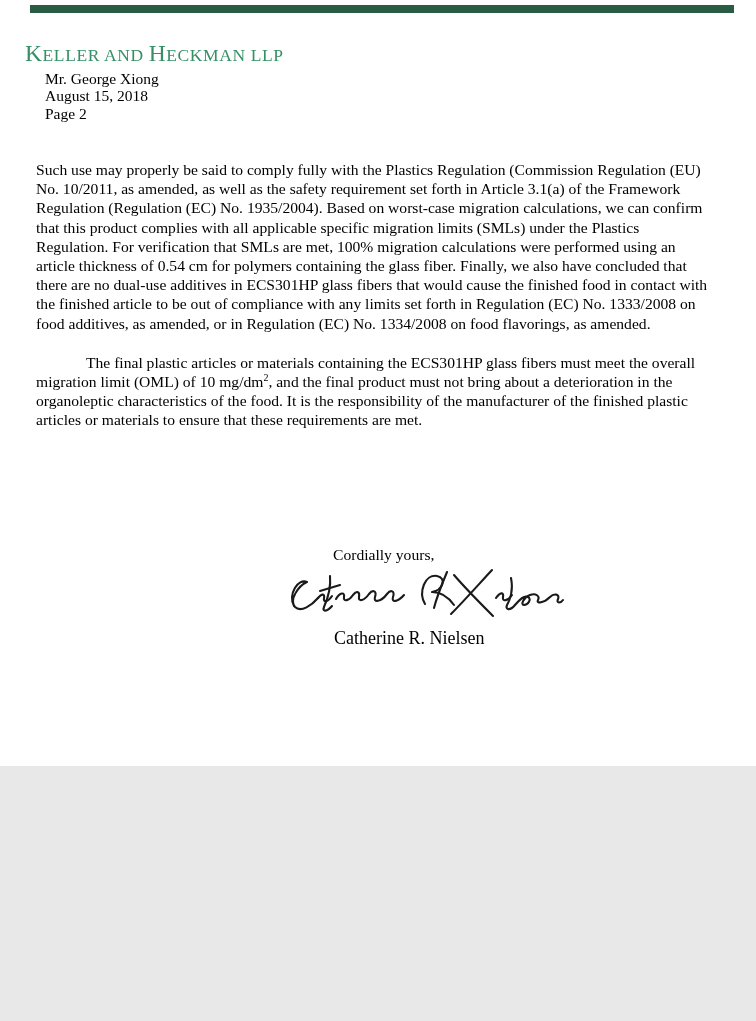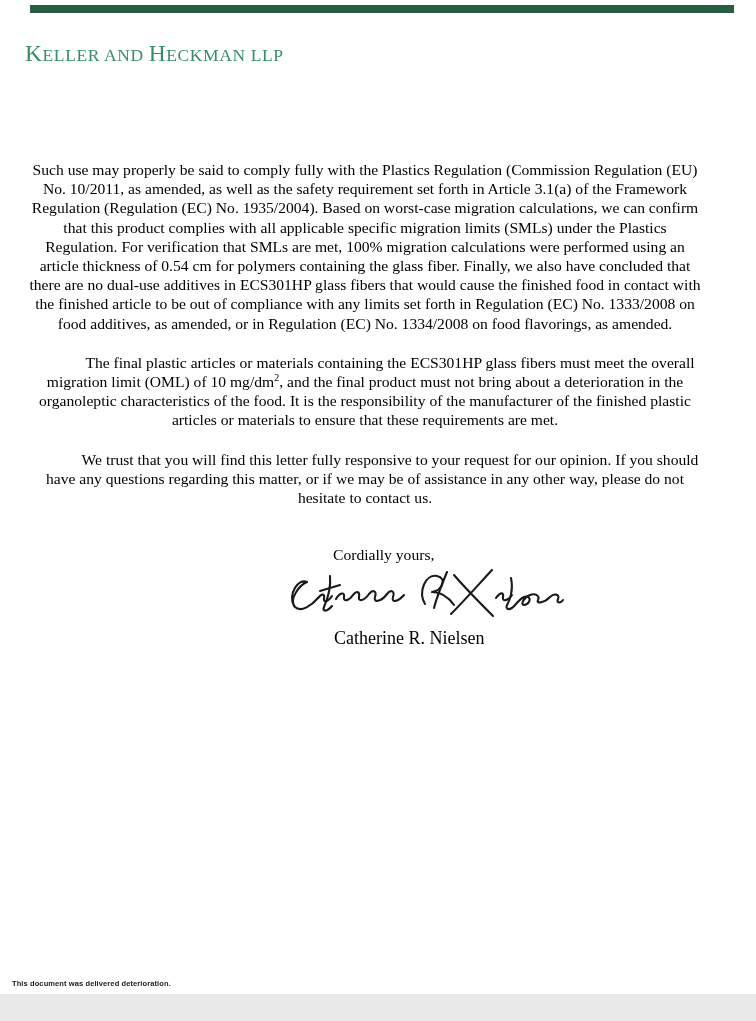--- a/index.html
+++ b/index.html
@@ -1,19 +1,19 @@
 <!DOCTYPE html>
 <html><head>
 <meta charset="utf-8">
 <style>
   html, body { margin: 0; padding: 0; background: #e8e8e8; }
   .page {
     position: relative;
     width: 756px;
-    height: 994px;
+    height: 766px;
     margin: 0 auto;
     background: #ffffff;
     font-family: "Liberation Serif", "DejaVu Serif", serif;
     color: #000;
     overflow: hidden;
   }
   .rule-bar {
     position: absolute;
     left: 30px;
     width: 704px;
@@ -38,26 +38,26 @@
   .addr-block {
     position: absolute;
     left: 45px;
     top: 70px;
     font-size: 15.5px;
     line-height: 17.4px;
   }
 
   .body-text {
     position: absolute;
-    left: 28px;
+    left: 36px;
     top: 160px;
     width: 674px;
     font-size: 15.6px;
     line-height: 19.2px;
-    text-align: center;
+    text-align: left;
   }
   .body-text p { margin: 0; }
   .body-text p.indent { text-indent: 50px; margin-top: 20px; }
   .body-text p + p { margin-top: 11px; }
   sup.sml { font-size: 10px; vertical-align: super; line-height: 0; }
 
   .closing {
     position: absolute;
     left: 333px;
     top: 546px;
@@ -92,25 +92,29 @@
 <body>
 
 <div class="page">
 
   <div class="rule-bar top"></div>
 
   <div class="letterhead">
     <span class="lh-big">K</span><span class="lh-small">ELLER</span><span class="lh-small"> AND </span><span class="lh-big">H</span><span class="lh-small">ECKMAN</span><span class="lh-small"> LLP</span>
   </div>
 
+  <div class="addr-block">
+    <div>Mr. George Xiong</div>
+    <div>August 15, 2018</div>
+    <div>Page 2</div>
+  </div>
 
   <div class="body-text">
     <p>Such use may properly be said to comply fully with the Plastics Regulation (Commission Regulation (EU) No. 10/2011, as amended, as well as the safety requirement set forth in Article 3.1(a) of the Framework Regulation (Regulation (EC) No. 1935/2004).  Based on worst-case migration calculations, we can confirm that this product complies with all applicable specific migration limits (SMLs) under the Plastics Regulation.  For verification that SMLs are met, 100% migration calculations were performed using an article thickness of 0.54 cm for polymers containing the glass fiber.  Finally, we also have concluded that there are no dual-use additives in ECS301HP glass fibers that would cause the finished food in contact with the finished article to be out of compliance with any limits set forth in Regulation (EC) No. 1333/2008 on food additives, as amended, or in Regulation (EC) No. 1334/2008 on food flavorings, as amended.</p>
     <p class="indent"><span>The final plastic articles or materials containing the ECS301HP glass fibers must meet the overall migration limit (OML) of 10 mg/dm</span><sup class="sml">2</sup><span>, and the final product must not bring about a deterioration in the organoleptic characteristics of the food.  It is the responsibility of the manufacturer of the finished plastic articles or materials to ensure that these requirements are met.</span></p>
-    <p class="indent">We trust that you will find this letter fully responsive to your request for our opinion.  If you should have any questions regarding this matter, or if we may be of assistance in any other way, please do not hesitate to contact us.</p>
   </div>
 
   <div class="closing">Cordially yours,</div>
 
   <div class="signature-wrap">
     <svg width="280" height="62" viewBox="0 0 280 62">
       <g fill="none" stroke="#1a1a1a" stroke-width="2.1" stroke-linecap="round" stroke-linejoin="round">
         <path d="M10 42 C 4 30, 14 14, 23 18 C 14 22, 5 36, 11 43 C 17 49, 28 41, 34 34"></path>
         <path d="M34 34 C 38 29, 41 30, 40 34 C 39 39, 44 38, 48 32"></path>
         <path d="M46 12 C 47 23, 44 34, 40 43 C 38 48, 43 48, 48 42"></path>

